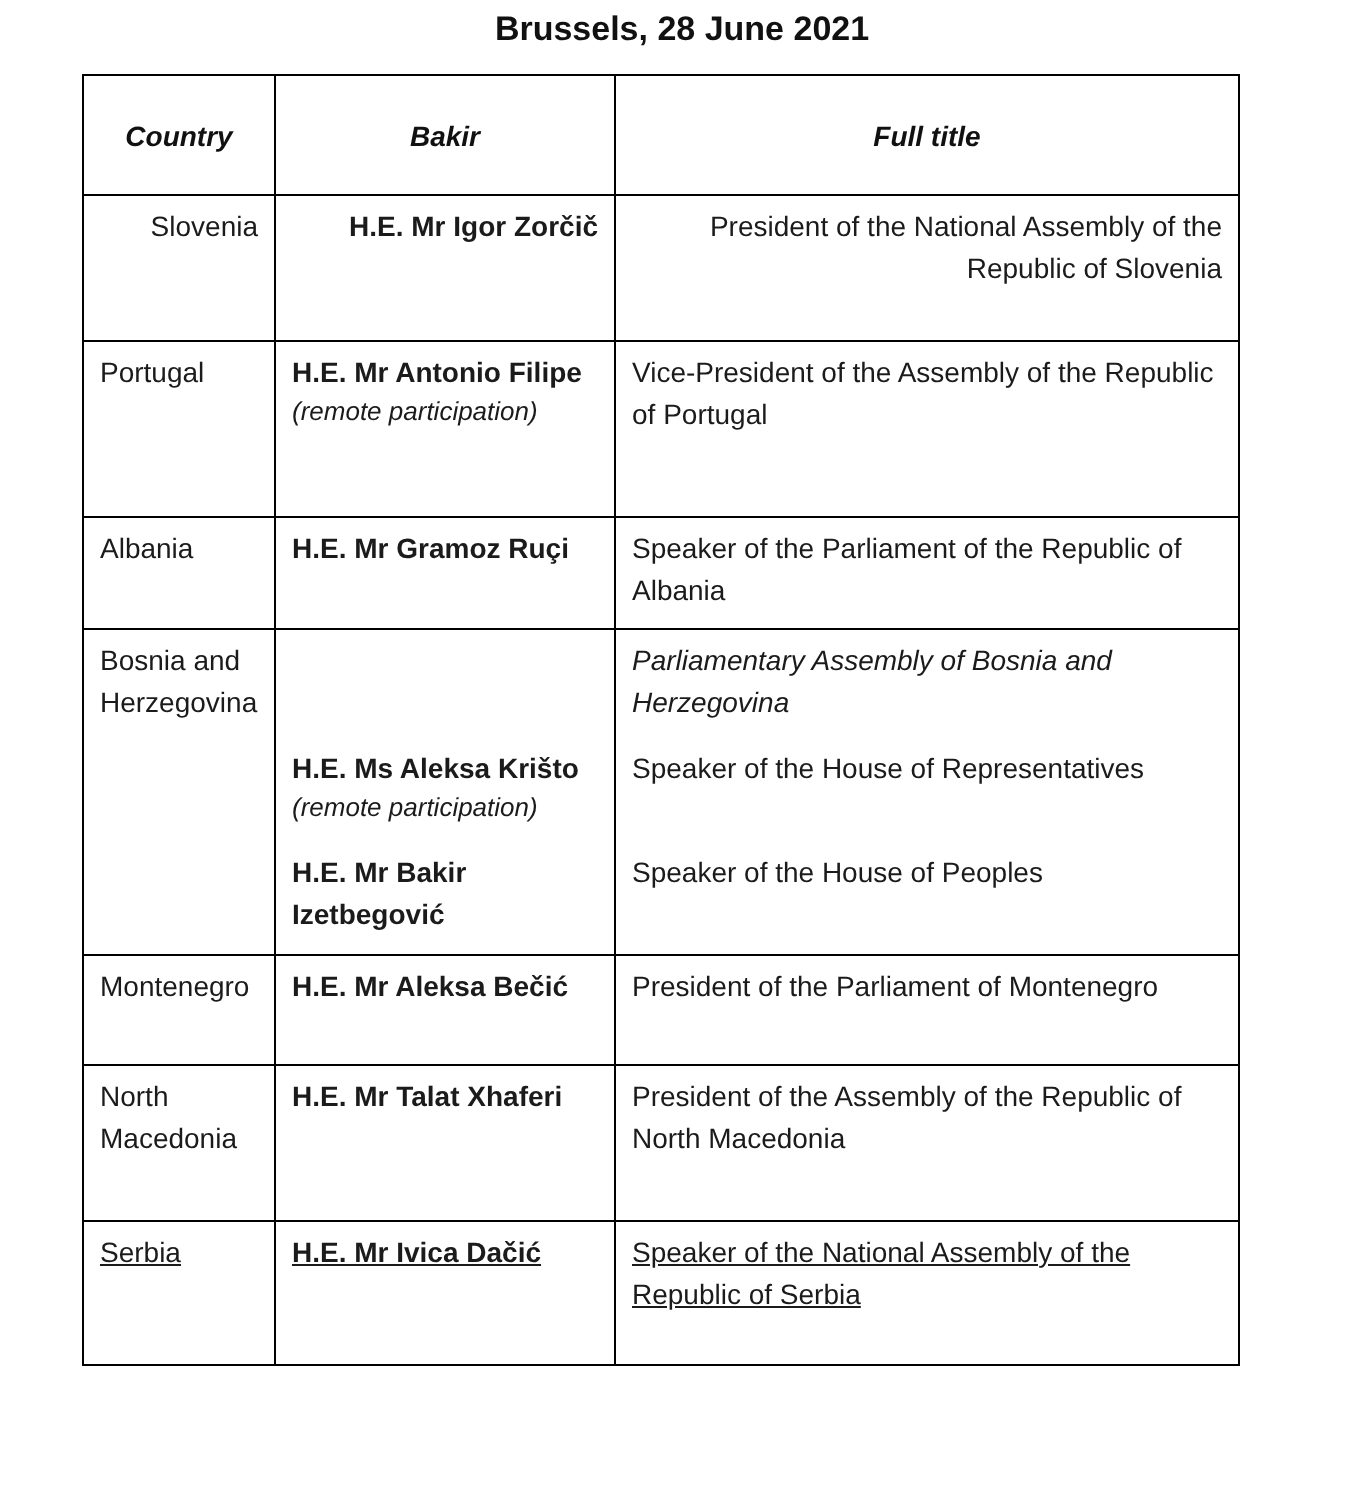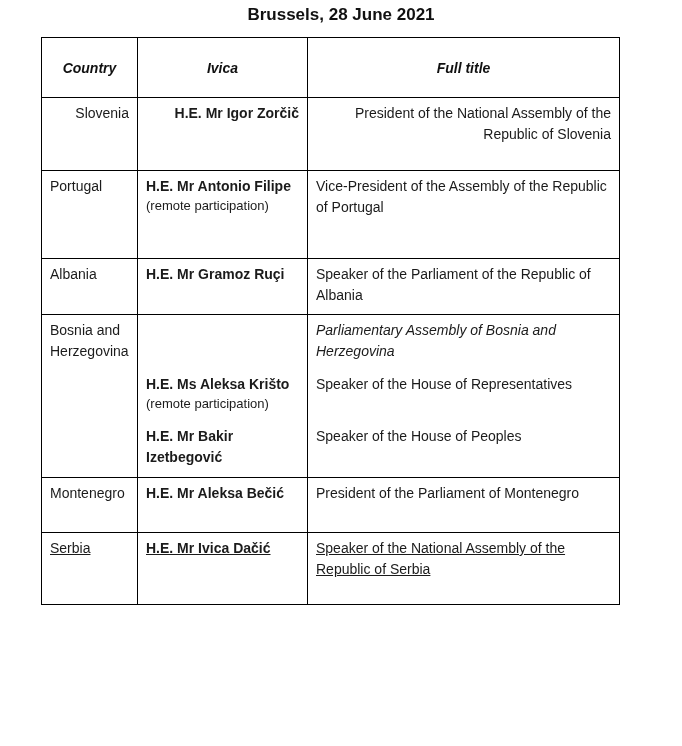--- a/index.html
+++ b/index.html
@@ -43,20 +43,21 @@
   table.delegates th {
     vertical-align: middle;
     text-align: center;
     font-style: italic;
     font-weight: 700;
     height: 50px;
     color: #111111;
   }
   .name-bold { font-weight: 700; }
   .note {
+    font-style: italic;
     font-size: 13px;
     line-height: 17px;
   }
   .org-italic { font-style: italic; }
   sup.star {
     font-size: 9px;
     vertical-align: super;
     line-height: 0;
   }
   
@@ -81,21 +82,21 @@
 
   <table class="delegates">
     <colgroup>
       <col class="c-country">
       <col class="c-name">
       <col class="c-title">
     </colgroup>
     <thead>
       <tr>
         <th>Country</th>
-        <th>Ivica</th>
+        <th>Bakir</th>
         <th>Full title</th>
       </tr>
     </thead>
     <tbody>
 
       <tr class="r-slovenia">
         <td>Slovenia</td>
         <td>
           <span class="name-bold">H.E. Mr Igor Zorčič</span>
         </td>
@@ -140,20 +141,27 @@
 
 
       <tr class="r-monte">
         <td>Montenegro</td>
         <td>
           <span class="name-bold">H.E. Mr Aleksa Bečić</span>
         </td>
         <td>President of the Parliament of Montenegro</td>
       </tr>
 
+      <tr class="r-nmk">
+        <td>North Macedonia</td>
+        <td>
+          <span class="name-bold">H.E. Mr Talat Xhaferi</span>
+        </td>
+        <td>President of the Assembly of the Republic of North Macedonia</td>
+      </tr>
 
       <tr class="r-serbia">
         <td>Serbia</td>
         <td>
           <span class="name-bold">H.E. Mr Ivica Dačić</span>
         </td>
         <td>Speaker of the National Assembly of the Republic of Serbia</td>
       </tr>
 
     </tbody>

